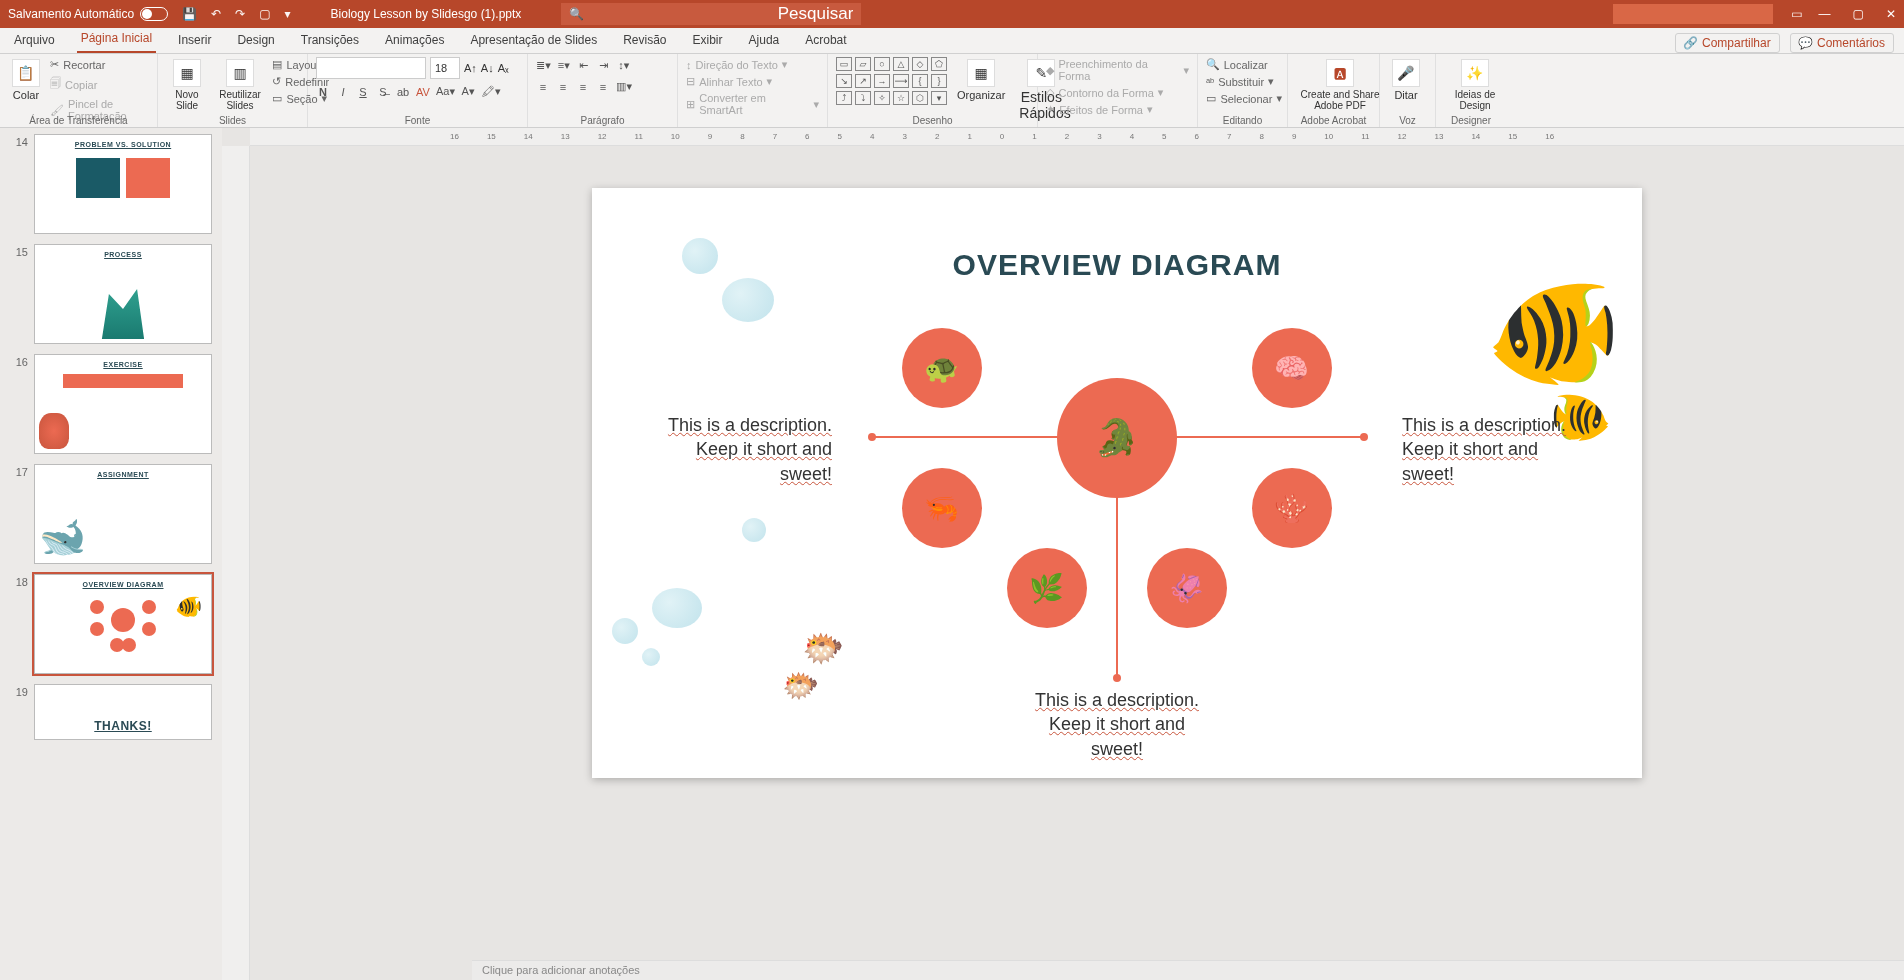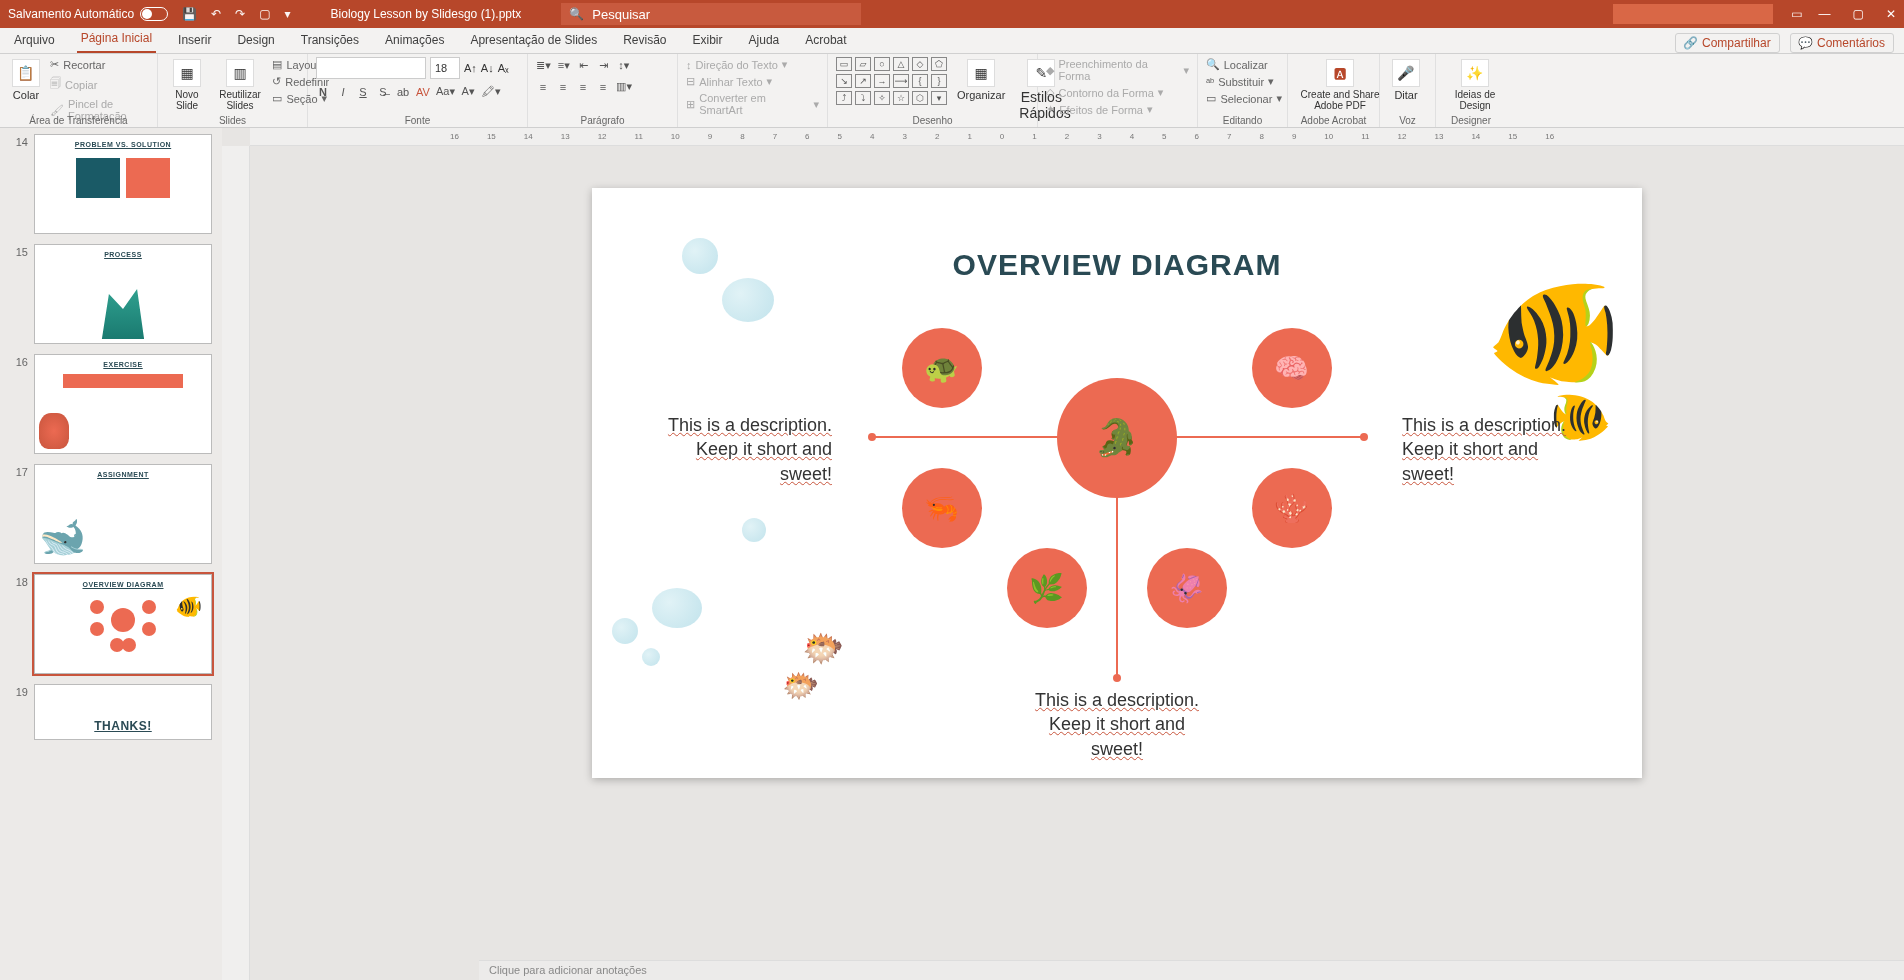--- a/index.html
+++ b/index.html
@@ -6,21 +6,21 @@
 body { background: #e8e8e8; width: 1904px; height: 980px; overflow: hidden; font-size: 12px; color: #333; }
 
 
 .titlebar { background: #b7472a; height: 28px; display: flex; align-items: center; color: #fff; font-size: 12px; padding: 0 8px; }
 .autosave { display: flex; align-items: center; gap: 6px; margin-right: 14px; }
 .toggle { width: 28px; height: 14px; border: 1px solid #fff; border-radius: 8px; position: relative; }
 .toggle::after { content: ""; position: absolute; left: 1px; top: 1px; width: 10px; height: 10px; background: #fff; border-radius: 50%; }
 .qat { display: flex; gap: 14px; align-items: center; }
 .qat span { opacity: .95; }
 .searchbox { background: #c85a3e; width: 300px; height: 22px; margin: 0 auto; display: flex; align-items: center; padding: 0 8px; gap: 8px; font-size: 12px; }
-.searchbox input { background: transparent; border: none; color: #ffffff; outline: none; flex: 1; font-size: 13px; }
+.searchbox input { background: transparent; border: none; color: #ffffff; outline: none; flex: 1; font-size: 17px; text-align: right; }
 .searchbox input::placeholder { color: #fff; }
 .wincontrols { display: flex; gap: 22px; margin-left: 16px; }
 .fname { display:inline-block; margin: 0 40px; }
 .userblock { width: 160px; height: 20px; background: #d96746; margin-left: 20px; }
 
 
 .tabs { background: #f3f2f1; height: 26px; display: flex; align-items: flex-end; padding: 0 10px; gap: 18px; font-size: 12px; border-bottom: 1px solid #d0d0d0; }
 .tab { padding: 4px 4px 6px; color: #404040; cursor: pointer; }
 .tab.active { color: #b7472a; border-bottom: 2px solid #b7472a; }
 .tabs .right { margin-left: auto; display: flex; gap: 10px; }
@@ -83,21 +83,21 @@
 .dot.dr { left:768px; top:245px; }
 .dot.db { left:521px; top:486px; }
 
 .bubble { position:absolute; border-radius:50%; background: radial-gradient(circle at 35% 35%, #c8e8ef, #8fccdc); opacity:.55; }
 .fish { position:absolute; font-size:60px; }
 .fish.big { right:20px; top:80px; font-size:110px; color:#e66; }
 .fish.small { right:30px; top:200px; font-size:50px; color:#e66; transform: scaleX(-1);}
 .clown { position:absolute; left:210px; top:440px; font-size:34px; }
 .clown2 { position:absolute; left:190px; top:480px; font-size:30px; }
 
-.notesbar { position:absolute; left:257px; right:0; bottom:0; height:20px; background:#ecebea; color:#888; font-size:11px; padding:3px 10px; border-top:1px solid #ddd;}
+.notesbar { position:absolute; left:250px; right:0; bottom:0; height:20px; background:#ecebea; color:#888; font-size:11px; padding:3px 10px; border-top:1px solid #ddd;}
 </style>
 </head>
 <body>
 
 <div class="titlebar">
   <div class="autosave">
     <span>Salvamento Automático</span>
     <span class="toggle"></span>
   </div>
   <div class="qat">

